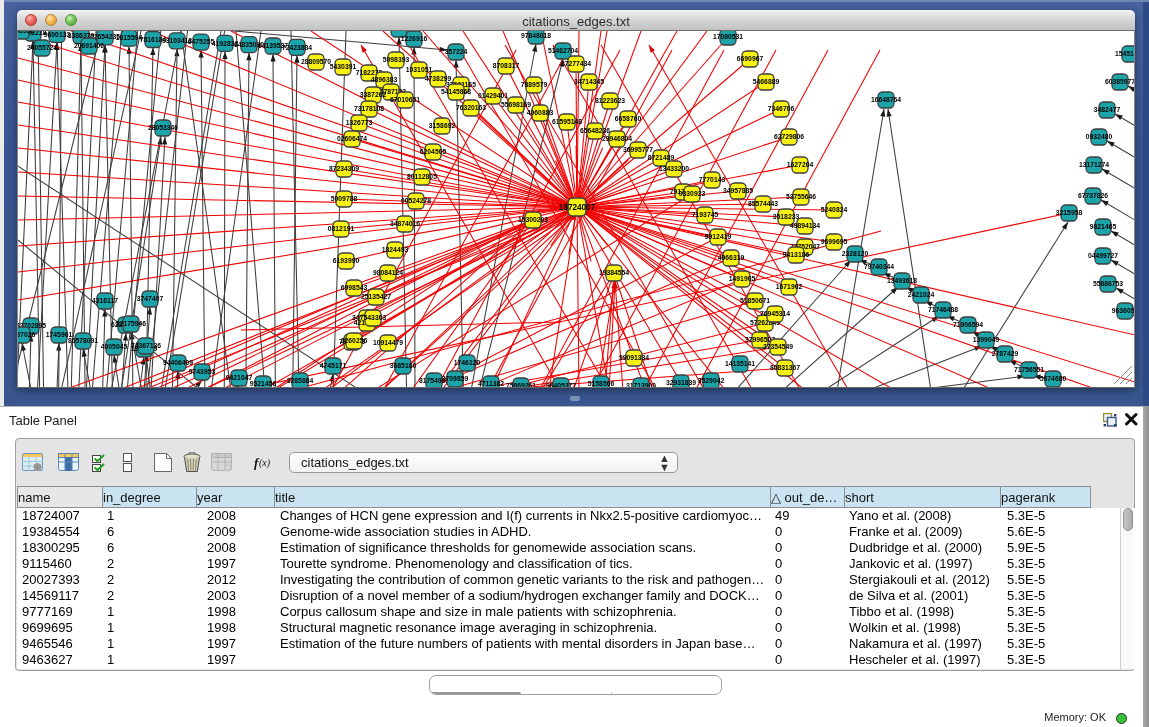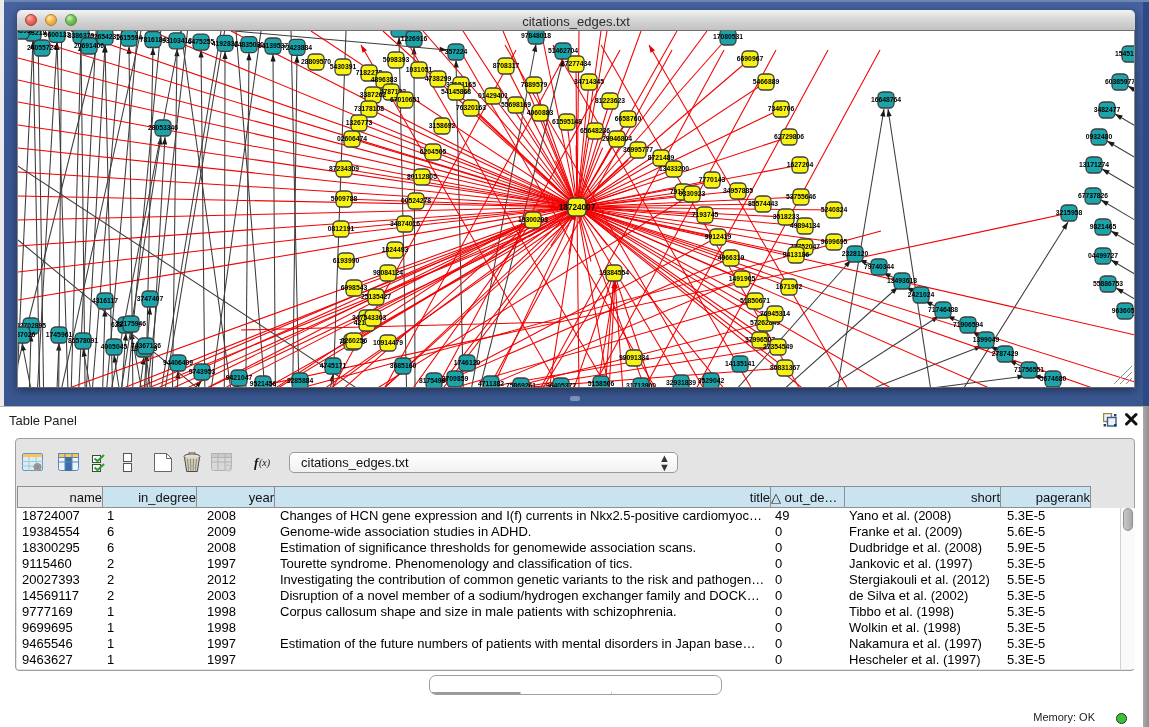--- a/index.html
+++ b/index.html
@@ -9,31 +9,31 @@
 .tbar{position:absolute;left:0;top:0;width:100%;height:21px;border-radius:5px 5px 0 0;background:linear-gradient(180deg,#f3f3f3,#d8d8d8 45%,#c2c2c2);border-bottom:1px solid #6e6e6e}
 .tl{position:absolute;top:10px;width:12px;height:12px;border-radius:50%;margin-top:-6px}
 .ttl{position:absolute;width:100%;text-align:center;top:4px;font-size:13px;color:#2c2c2c}
 .panel{position:absolute;left:0;top:406px;width:1143px;height:321px;background:#ffffff;border-top:1px solid #b5b5b5}
 .panelR{position:absolute;left:1143px;top:406px;width:6px;height:321px;background:linear-gradient(90deg,#a9a9a9,#8f8f8f)}
 .ptitle{position:absolute;left:9px;top:6px;font-size:13px;color:#1c1c1c}
 .inner{position:absolute;left:15px;top:31px;width:1120px;height:233px;background:#e4e4e4;border:1px solid #9f9f9f;border-radius:4px}
 .combo{position:absolute;left:273px;top:13px;width:389px;height:21px;background:linear-gradient(180deg,#ffffff,#f1f1f1);border:1px solid #9a9a9a;border-radius:5px;font-size:13px;color:#111;padding:2px 0 0 11px}
 .combo .ar{position:absolute;right:7px;top:1px;font-size:11px;color:#333;line-height:9px}
 .thead{position:absolute;left:1px;top:47px;height:22px;font-size:13px;color:#111}
-.th{position:absolute;top:0;height:22px;border-left:1px solid #8e8e8e;border-top:1px solid #8e8e8e;border-bottom:1px solid #8e8e8e;background:#c9e4f0;text-align:right;padding-top:3px}
+.th{position:absolute;top:0;height:22px;border-left:1px solid #8e8e8e;border-top:1px solid #8e8e8e;border-bottom:1px solid #8e8e8e;background:#c9e4f0;text-align:left;padding-top:3px}
 .tbody{position:absolute;left:1px;top:69px;width:1103px;height:161px;background:#fff;font-size:13px;color:#000;overflow:hidden}
 .row{position:relative;height:16px;white-space:nowrap}
 .row span{position:absolute;top:0;overflow:hidden;text-overflow:clip;white-space:nowrap}
 .c0{left:5px;width:80px} .c1{left:90px;width:90px} .c2{left:190px;width:75px}
 .c3{left:263px;width:492px} .c4{left:758px;width:70px} .c5{left:832px;width:152px} .c6{left:990px;width:95px}
 .sbar{position:absolute;left:1104px;top:69px;width:15px;height:161px;background:#fafafa;border-left:1px solid #d0d0d0}
 .thumb{position:absolute;left:2px;top:0;width:10px;height:23px;background:linear-gradient(90deg,#c8c8c8,#a8a8a8);border:1px solid #909090;border-radius:5px}
 .tabs{position:absolute;left:429px;top:268px;width:293px;height:20px;border:1px solid #a0a0a0;border-radius:7px;background:#fff;font-size:13px;overflow:hidden}
 .tab{position:absolute;top:16px;height:100%;text-align:right;padding-top:2px;color:#111}
-.mem{position:absolute;right:48px;bottom:4px;font-size:11px;color:#222}
+.mem{position:absolute;right:37px;bottom:4px;font-size:11px;color:#222}
 .led{position:absolute;right:16px;bottom:3px;width:11px;height:11px;border-radius:50%;background:#35c435;border:1px solid #2e2e2e}
 .icon{position:absolute;top:13px}
 </style></head><body>
 <div class="topline"></div>
 <div class="desk"></div>
 <div class="deskR"></div>
 <div style="position:absolute;left:570px;top:396px;width:10px;height:5px;background:#7d92bc;border-radius:2px"></div>
 <div class="win">
   <div style="position:absolute;left:0;top:21px;width:1118px;height:357px;background:#fff;border-left:1px solid #888;border-right:1px solid #888;border-bottom:1px solid #666;overflow:hidden">
       <svg width="1118" height="357" viewBox="0 0 1118 357" style="position:absolute;left:0;top:0">
@@ -877,21 +877,21 @@
           <span class="c4">0</span>
           <span class="c5">Franke et al. (2009)</span>
           <span class="c6">5.6E-5</span>
         </div>
 <div class="row">
           <span class="c0">18300295</span>
           <span class="c1">6</span>
           <span class="c2">2008</span>
           <span class="c3">Estimation of significance thresholds for genomewide association scans.</span>
           <span class="c4">0</span>
-          <span class="c5">Dudbridge et al. (2008)</span>
+          <span class="c5">Dudbridge et al. (2000)</span>
           <span class="c6">5.9E-5</span>
         </div>
 <div class="row">
           <span class="c0">9115460</span>
           <span class="c1">2</span>
           <span class="c2">1997</span>
           <span class="c3">Tourette syndrome. Phenomenology and classification of tics.</span>
           <span class="c4">0</span>
           <span class="c5">Jankovic et al. (1997)</span>
           <span class="c6">5.3E-5</span>
@@ -904,36 +904,37 @@
           <span class="c4">0</span>
           <span class="c5">Stergiakouli et al. (2012)</span>
           <span class="c6">5.5E-5</span>
         </div>
 <div class="row">
           <span class="c0">14569117</span>
           <span class="c1">2</span>
           <span class="c2">2003</span>
           <span class="c3">Disruption of a novel member of a sodium/hydrogen exchanger family and DOCK…</span>
           <span class="c4">0</span>
-          <span class="c5">de Silva et al. (2002)</span>
+          <span class="c5">de Silva et al. (2001)</span>
           <span class="c6">5.3E-5</span>
         </div>
 <div class="row">
           <span class="c0">9777169</span>
           <span class="c1">1</span>
           <span class="c2">1998</span>
           <span class="c3">Corpus callosum shape and size in male patients with schizophrenia.</span>
           <span class="c4">0</span>
           <span class="c5">Tibbo et al. (1998)</span>
           <span class="c6">5.3E-5</span>
         </div>
 <div class="row">
           <span class="c0">9699695</span>
           <span class="c1">1</span>
           <span class="c2">1998</span>
+          <span class="c3">Structural magnetic resonance image averaging in schizophrenia.</span>
           <span class="c4">0</span>
           <span class="c5">Wolkin et al. (1998)</span>
           <span class="c6">5.3E-5</span>
         </div>
 <div class="row">
           <span class="c0">9465546</span>
           <span class="c1">1</span>
           <span class="c2">1997</span>
           <span class="c3">Estimation of the future numbers of patients with mental disorders in Japan base…</span>
           <span class="c4">0</span>

